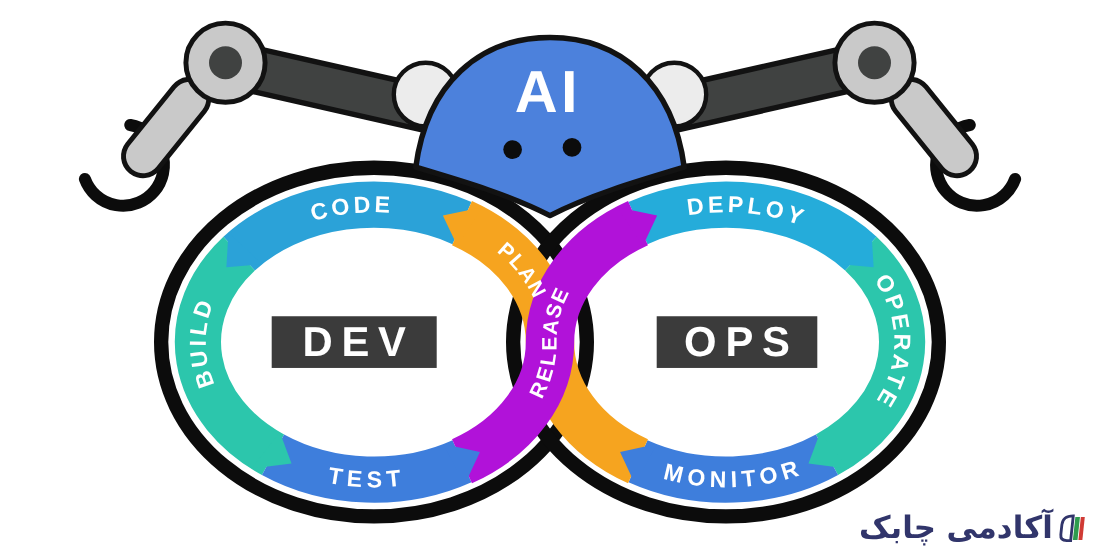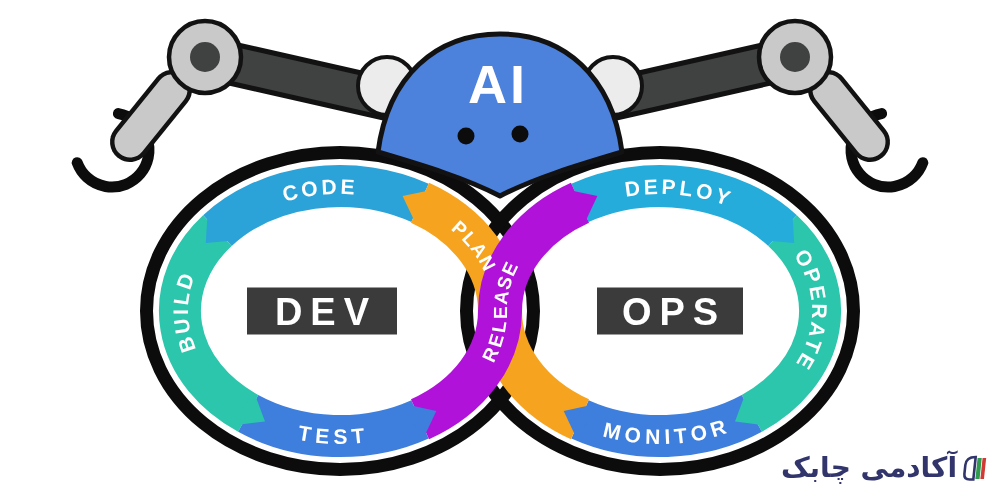--- a/index.html
+++ b/index.html
@@ -36,21 +36,21 @@
   .ai-label {
     font-family: "Liberation Sans", sans-serif;
     font-weight: bold;
     font-size: 54px;
     letter-spacing: 3px;
     fill: #ffffff;
   }
   .watermark {
     position: absolute;
     right: 12px;
-    bottom: 18px;
+    bottom: 6px;
     display: flex;
     direction: rtl;
     align-items: center;
     gap: 5px;
   }
   .watermark-text {
     font-family: "DejaVu Sans", "Liberation Sans", sans-serif;
     font-weight: bold;
     font-size: 28px;
     color: #31356B;

